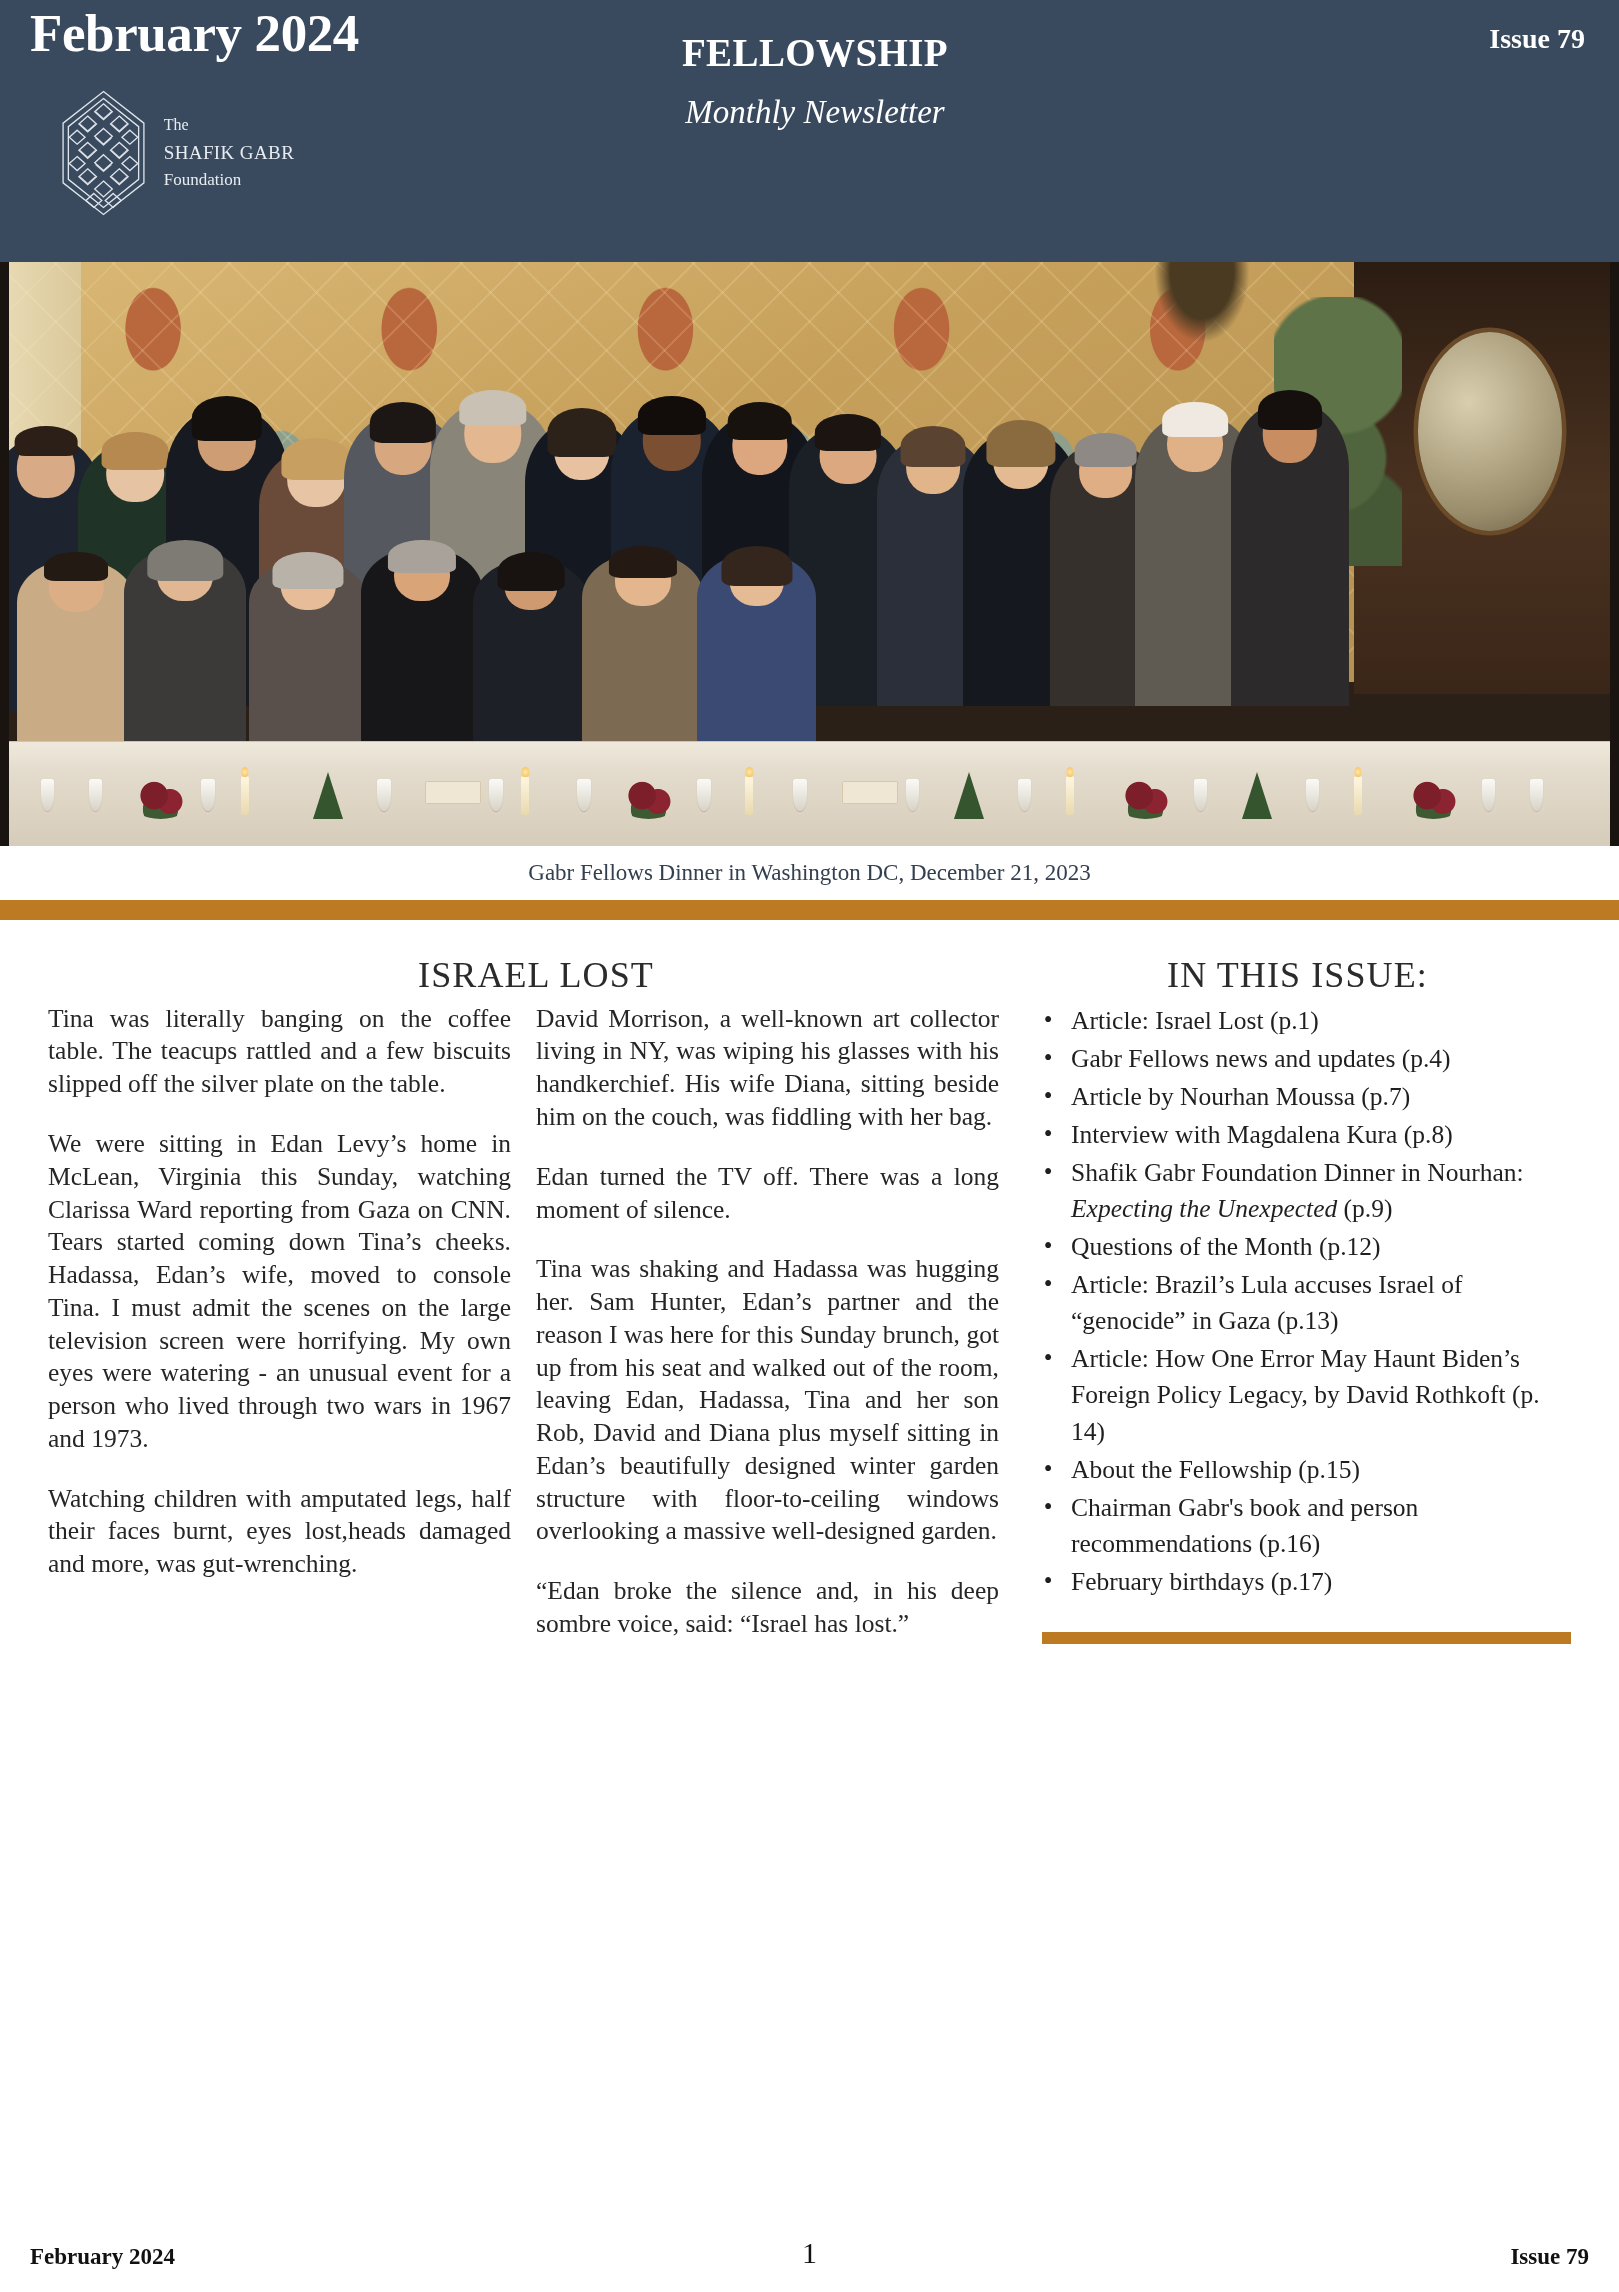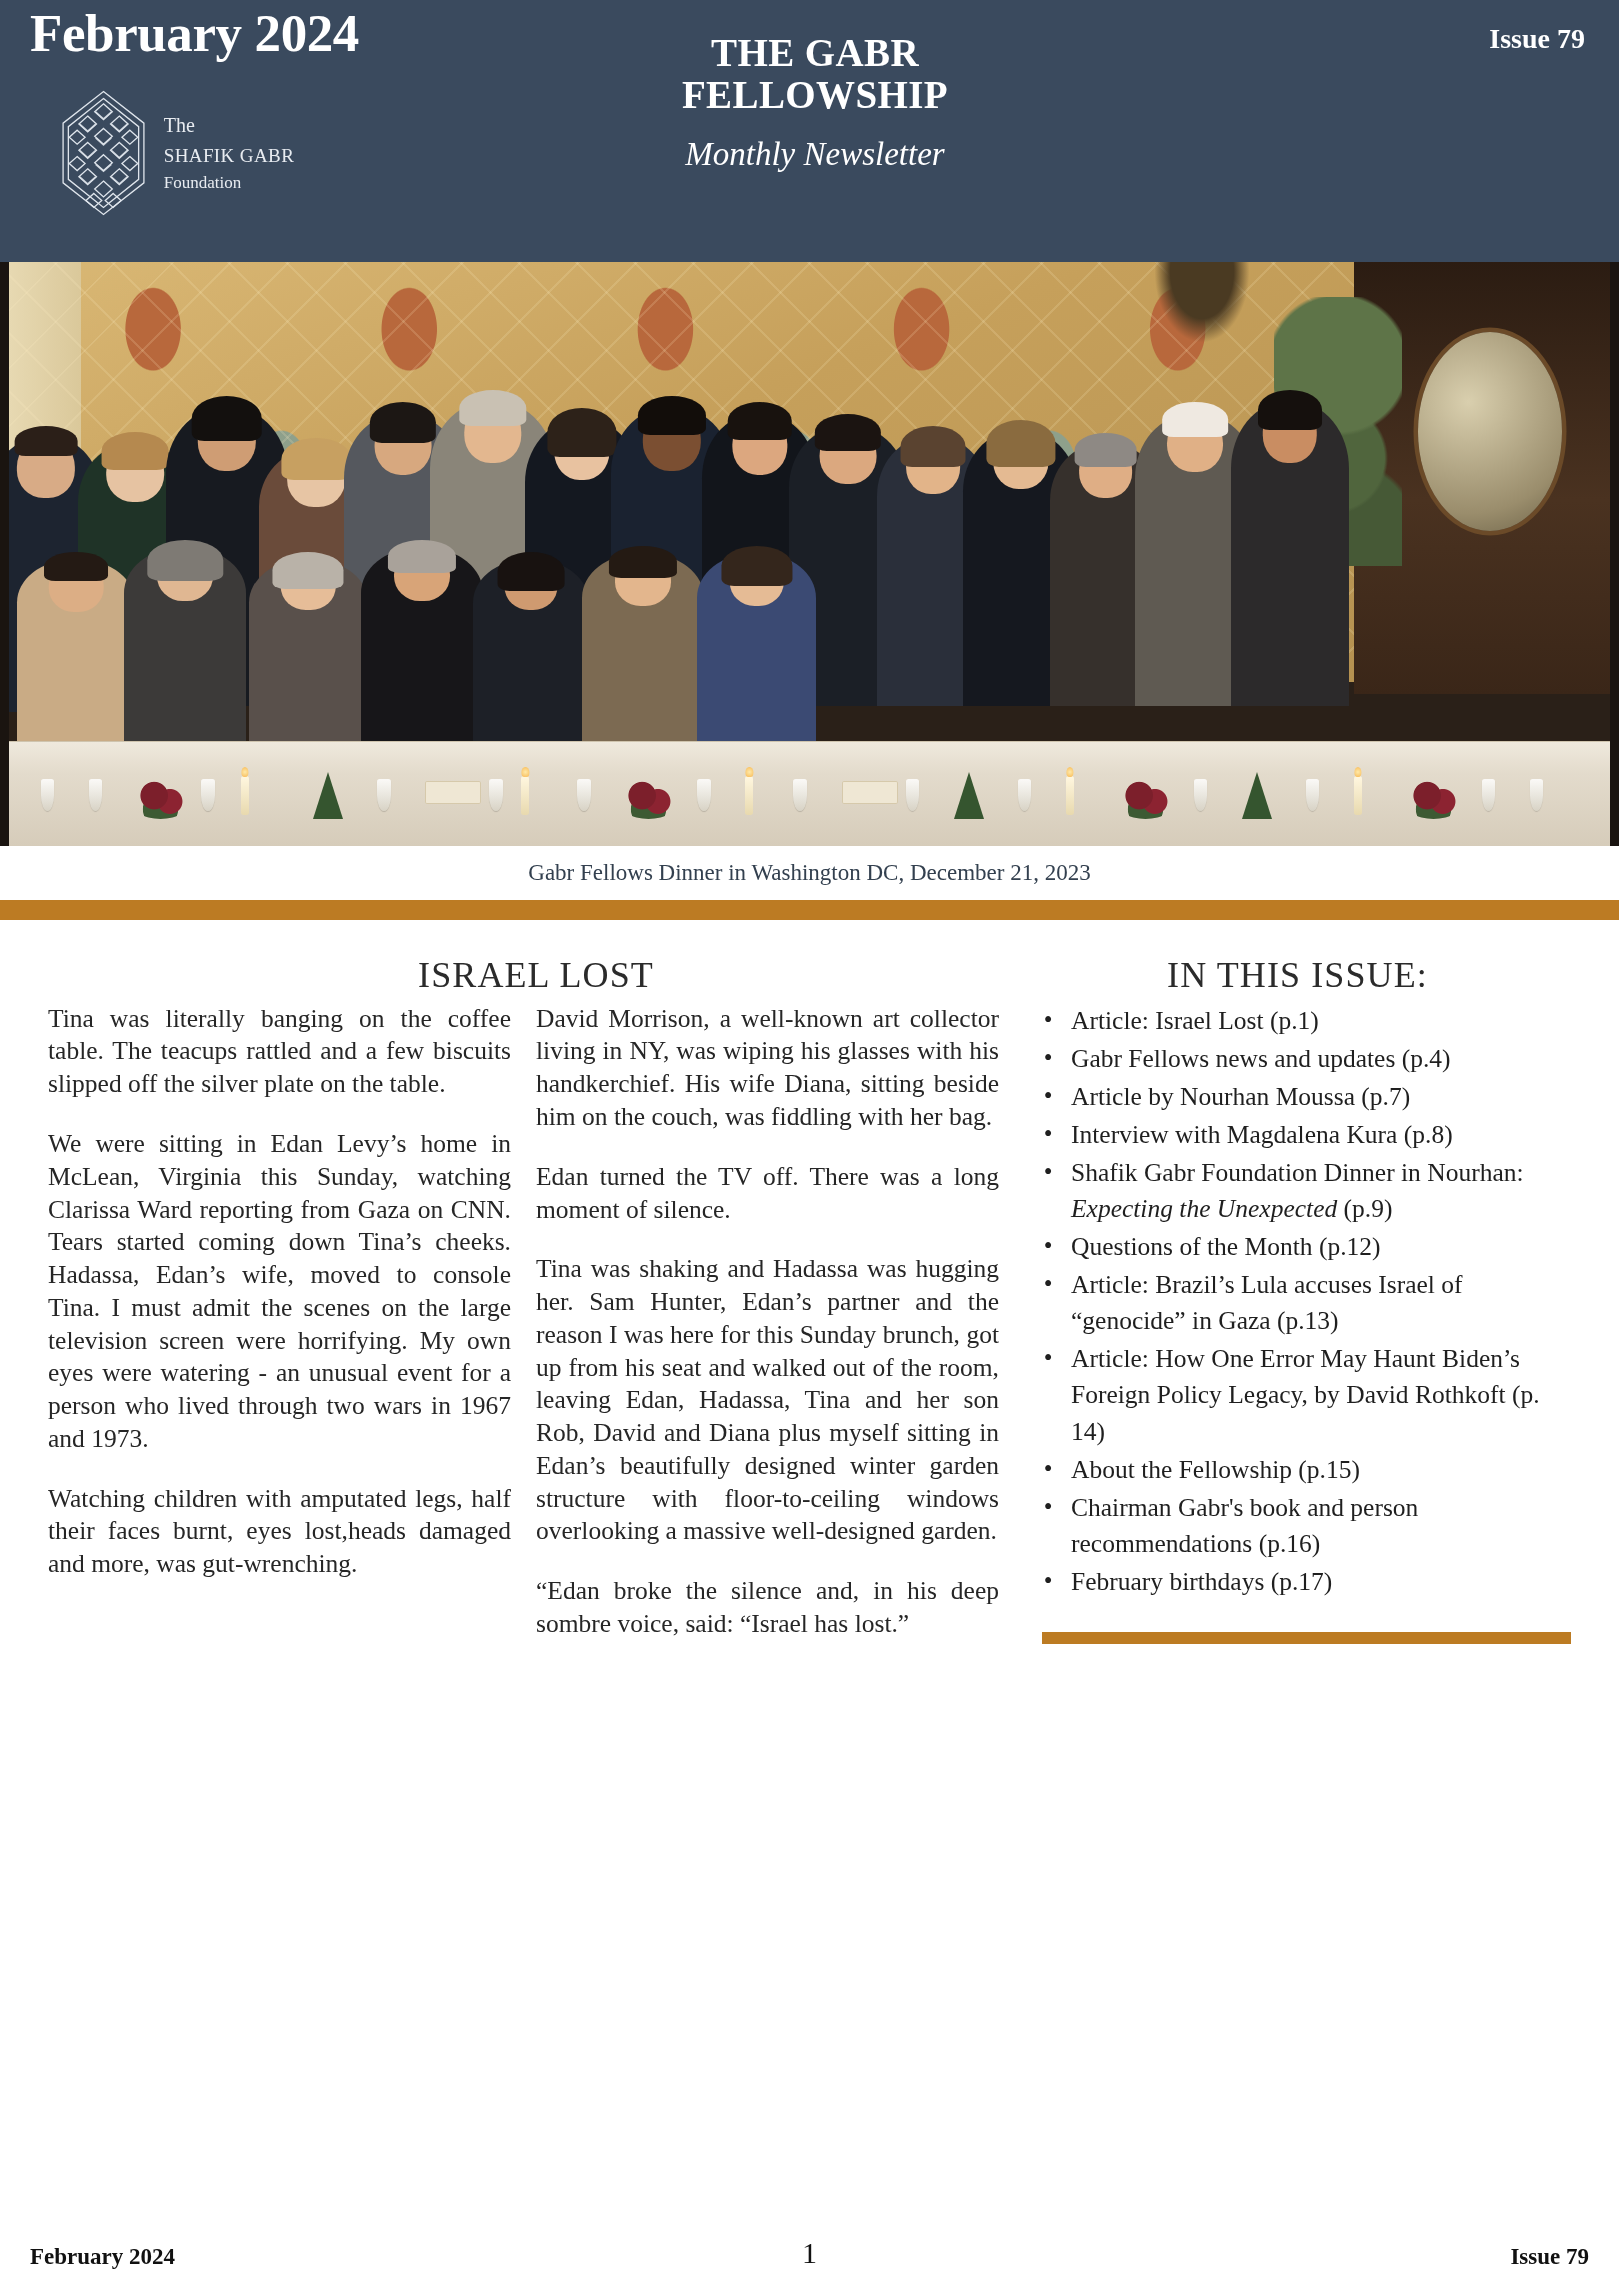--- a/index.html
+++ b/index.html
@@ -78,21 +78,21 @@
     display: flex;
     align-items: center;
     gap: 10.7px;
   }
   .logo-mark { width: 99px; height: 130px; display:block; }
   .logo-words {
     color: #e8ecf1;
     font-family: "Liberation Serif", serif;
     line-height: 1.55;
   }
-  .logo-words .lw1 { font-size: 20px; }
+  .logo-words .lw1 { font-size: 16px; }
   .logo-words .lw2 { font-size: 19px; letter-spacing: 0.4px; }
   .logo-words .lw3 { font-size: 17px; }
 
   
   .hero {
     position: relative;
     width: 1619px;
     height: 584px;
     background: #1a1410;
     overflow: hidden;
@@ -341,21 +341,20 @@
 </style>
 </head>
 <body>
 
 <header class="masthead">
   <div class="masthead-date">February 2024</div>
   <div class="masthead-issue">Issue 79</div>
 
   <div class="masthead-center">
     <div class="masthead-title">
-      <div>THE GABR</div>
       <div>FELLOWSHIP</div>
     </div>
     <div class="masthead-sub">Monthly Newsletter</div>
   </div>
 
   <div class="logo-block">
     <svg class="logo-mark" viewBox="0 0 110 148">
       <g fill="none" stroke="#dfe5ec" stroke-width="1.5">
         <path d="M55 4 L101 40 L101 108 L55 144 L9 108 L9 40 Z"></path>
         <path d="M55 12 L95 44 L95 104 L55 136 L15 104 L15 44 Z"></path>

